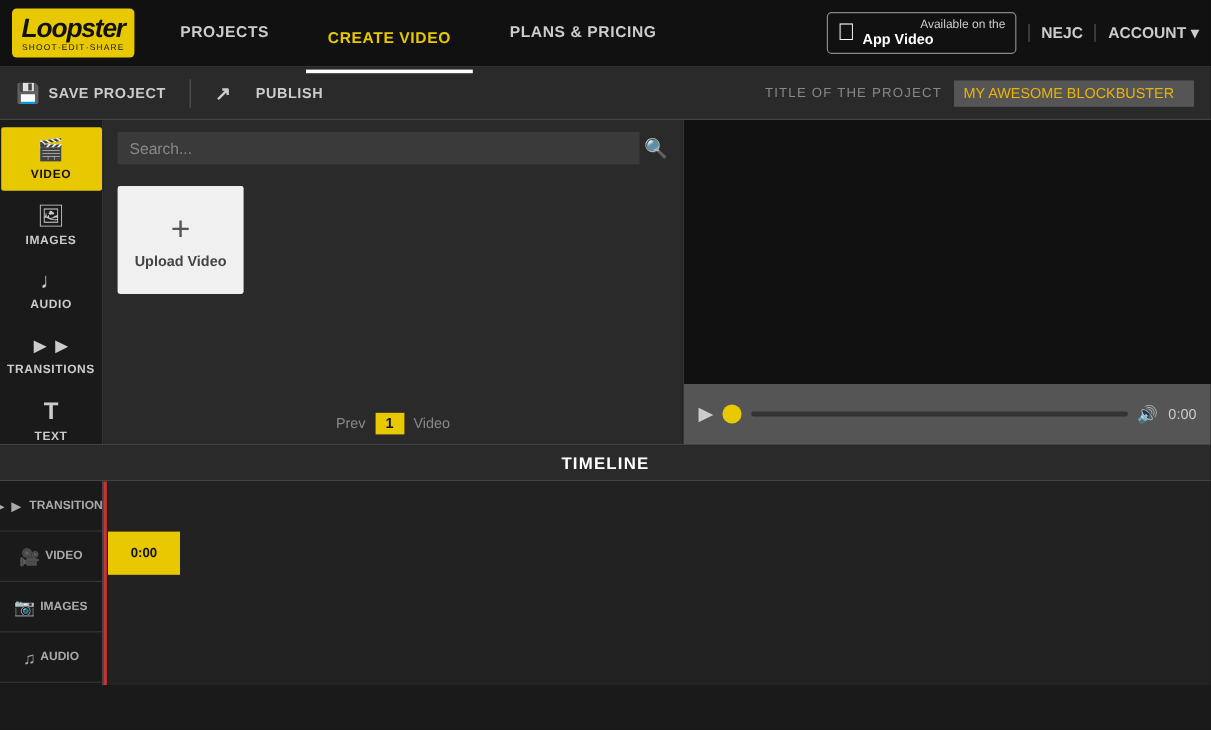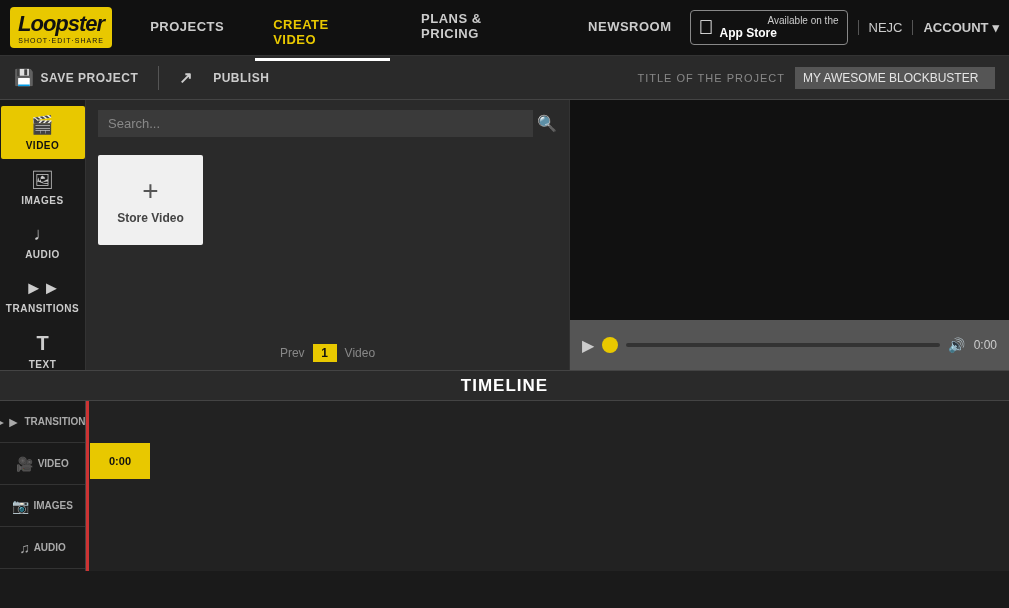--- a/index.html
+++ b/index.html
@@ -37,38 +37,38 @@
     .nav-right {
       display: flex; align-items: center; gap: 10px;
     }
     .app-store-btn {
       border: 1px solid #888; border-radius: 4px; padding: 4px 8px; display: flex; align-items: center; gap: 6px; cursor: pointer;
     }
     .app-store-icon { font-size: 20px; color: #fff; }
     .app-store-text { display: flex; flex-direction: column; }
     .app-store-small { font-size: 10px; color: #ccc; margin-left: 48px; }
     .app-store-big { font-size: 12px; color: #fff; font-weight: bold; }
-    .nav-user { color: #ccc; font-size: 13px; font-weight: normal; border-left: 1px solid #555; padding-left: 10px; }
+    .nav-user { color: #ccc; font-size: 13px; font-weight: bold; border-left: 1px solid #555; padding-left: 10px; }
     .nav-account { color: #ccc; font-size: 13px; font-weight: bold; border-left: 1px solid #555; padding-left: 10px; cursor: pointer; display: flex; align-items: center; gap: 4px; }
 
     
     .toolbar {
       background: #2a2a2a; height: 44px; display: flex; align-items: center; padding: 0 14px; gap: 20px; border-bottom: 1px solid #444;
     }
     .toolbar-btn {
       display: flex; align-items: center; gap: 6px; color: #ccc; font-size: 12px; font-weight: bold; cursor: pointer; text-transform: uppercase; letter-spacing: 0.5px;
     }
     .toolbar-icon { font-size: 16px; }
     .toolbar-divider { width: 1px; height: 24px; background: #555; }
     .title-section {
       display: flex; align-items: center; gap: 10px; margin-left: auto;
     }
     .title-label { color: #888; font-size: 11px; text-transform: uppercase; letter-spacing: 1px; }
     .title-input {
-      background: #555; border: none; color: #e5e5e5; font-size: 12px; padding: 4px 8px; width: 200px;
+      background: #555; border: none; color: #eab308; font-size: 12px; padding: 4px 8px; width: 200px;
     }
 
     
     .left-sidebar {
       background: #1a1a1a; width: 86px; display: flex; flex-direction: column; align-items: center; padding-top: 6px; gap: 2px; border-right: 1px solid #333;
       height: 270px;
     }
     .sidebar-item {
       display: flex; flex-direction: column; align-items: center; padding: 8px 4px; cursor: pointer; width: 84px; border-radius: 2px; gap: 4px;
     }
@@ -122,21 +122,21 @@
     .volume-icon { color: #e8c800; font-size: 14px; }
     .time-display { color: #ccc; font-size: 12px; }
 
     
     .timeline-section {
       background: #1a1a1a; border-top: 1px solid #444; height: 200px;
     }
     .timeline-header {
       background: #2a2a2a; height: 30px; display: flex; align-items: center; justify-content: center; border-bottom: 1px solid #444;
     }
-    .timeline-title { color: #fff; font-size: 17px; font-weight: bold; letter-spacing: 1px; }
+    .timeline-title { color: #fff; font-size: 14px; font-weight: bold; letter-spacing: 1px; }
     .timeline-body {
       display: flex; height: 170px;
     }
     .timeline-tracks-label {
       width: 86px; background: #1a1a1a; border-right: 1px solid #444; display: flex; flex-direction: column;
     }
     .track-label {
       display: flex; align-items: center; justify-content: center; gap: 4px; height: 42px; border-bottom: 1px solid #333; padding: 0 4px;
     }
     .track-label-icon { font-size: 14px; color: #aaa; }
@@ -161,28 +161,27 @@
       <div>
         <span class="logo-text">Loopster</span>
         <span class="logo-sub">SHOOT·EDIT·SHARE</span>
       </div>
     </div>
   </div>
   <div class="nav-links">
     <div class="nav-item">PROJECTS</div>
     <div class="nav-item active">CREATE VIDEO</div>
     <div class="nav-item">PLANS &amp; PRICING</div>
-    <div class="nav-item">NEWSROOM</div>
   </div>
   <div class="nav-right">
     <div class="app-store-btn">
       <span class="app-store-icon"></span>
       <div class="app-store-text">
         <span class="app-store-small">Available on the</span>
-        <span class="app-store-big">App Store</span>
+        <span class="app-store-big">App Video</span>
       </div>
     </div>
     <span class="nav-user">NEJC</span>
     <span class="nav-account">
       <span>ACCOUNT</span>
       <span>▾</span>
     </span>
   </div>
 </nav>
 
@@ -230,21 +229,21 @@
   </div>
 
   <div class="content-panel">
     <div class="search-bar">
       <input class="search-input" type="text" placeholder="Search..." style="">
       <span class="search-icon">🔍</span>
     </div>
     <div class="media-grid">
       <div class="upload-card">
         <span class="upload-plus">+</span>
-        <span class="upload-label">Store Video</span>
+        <span class="upload-label">Upload Video</span>
       </div>
     </div>
     <div class="pagination">
       <button class="page-btn">Prev</button>
       <span class="page-num">1</span>
       <button class="page-btn">Video</button>
     </div>
   </div>
 
   <div class="video-preview">

